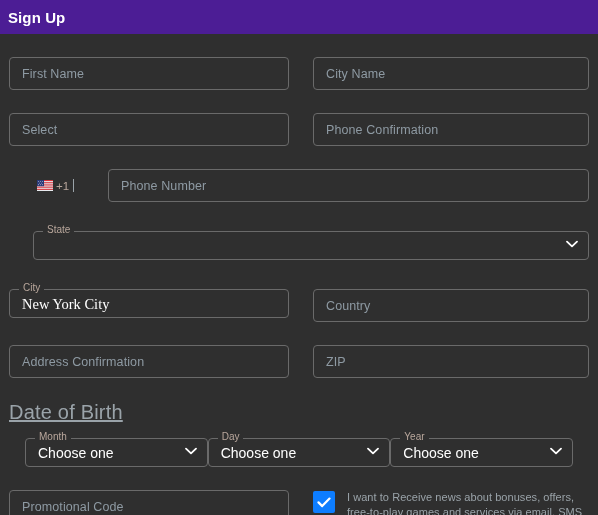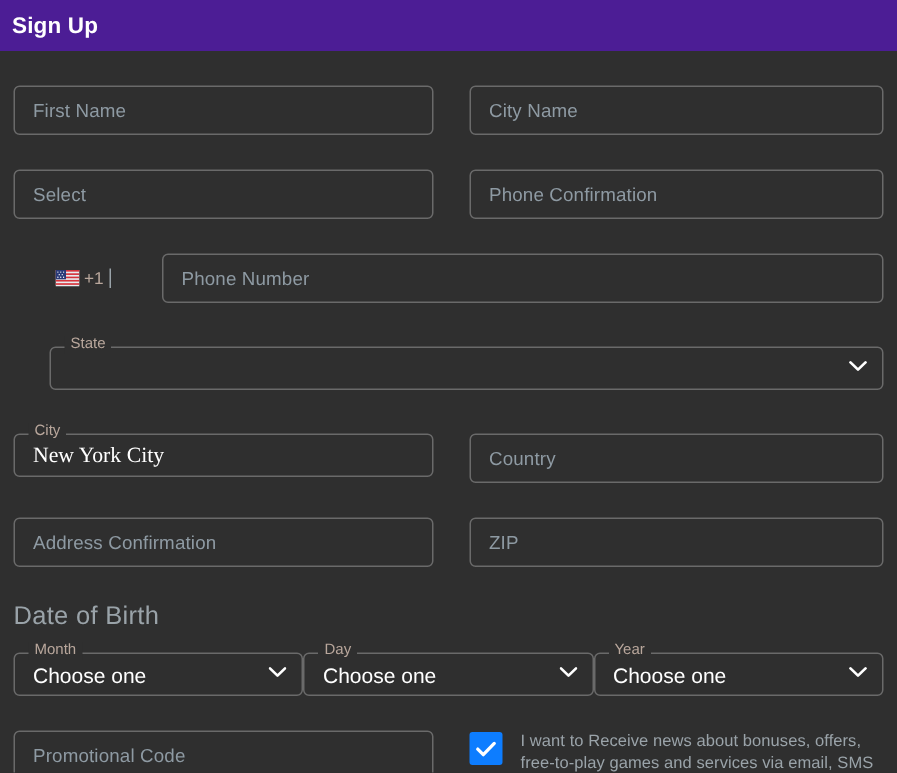--- a/index.html
+++ b/index.html
@@ -150,29 +150,30 @@
     background: #9aa3a9;
     margin-left: 1px;
   }
   .phone-field {
     flex: 1 1 auto;
   }
 
   
   .section-title {
     color: #9aa3a9;
-    font-size: 17px;
+    font-size: 20px;
     padding: 0 9px;
     letter-spacing: 0.2px;
+    text-decoration: underline;
   }
 
   
   .dob-row {
     display: flex;
-    padding: 0 9px;
+    padding: 0 25px;
     box-sizing: border-box;
   }
   .dob-cell { flex: 1 1 0; }
 
   
   .consent {
     display: flex;
     align-items: flex-start;
     gap: 12px;
   }

